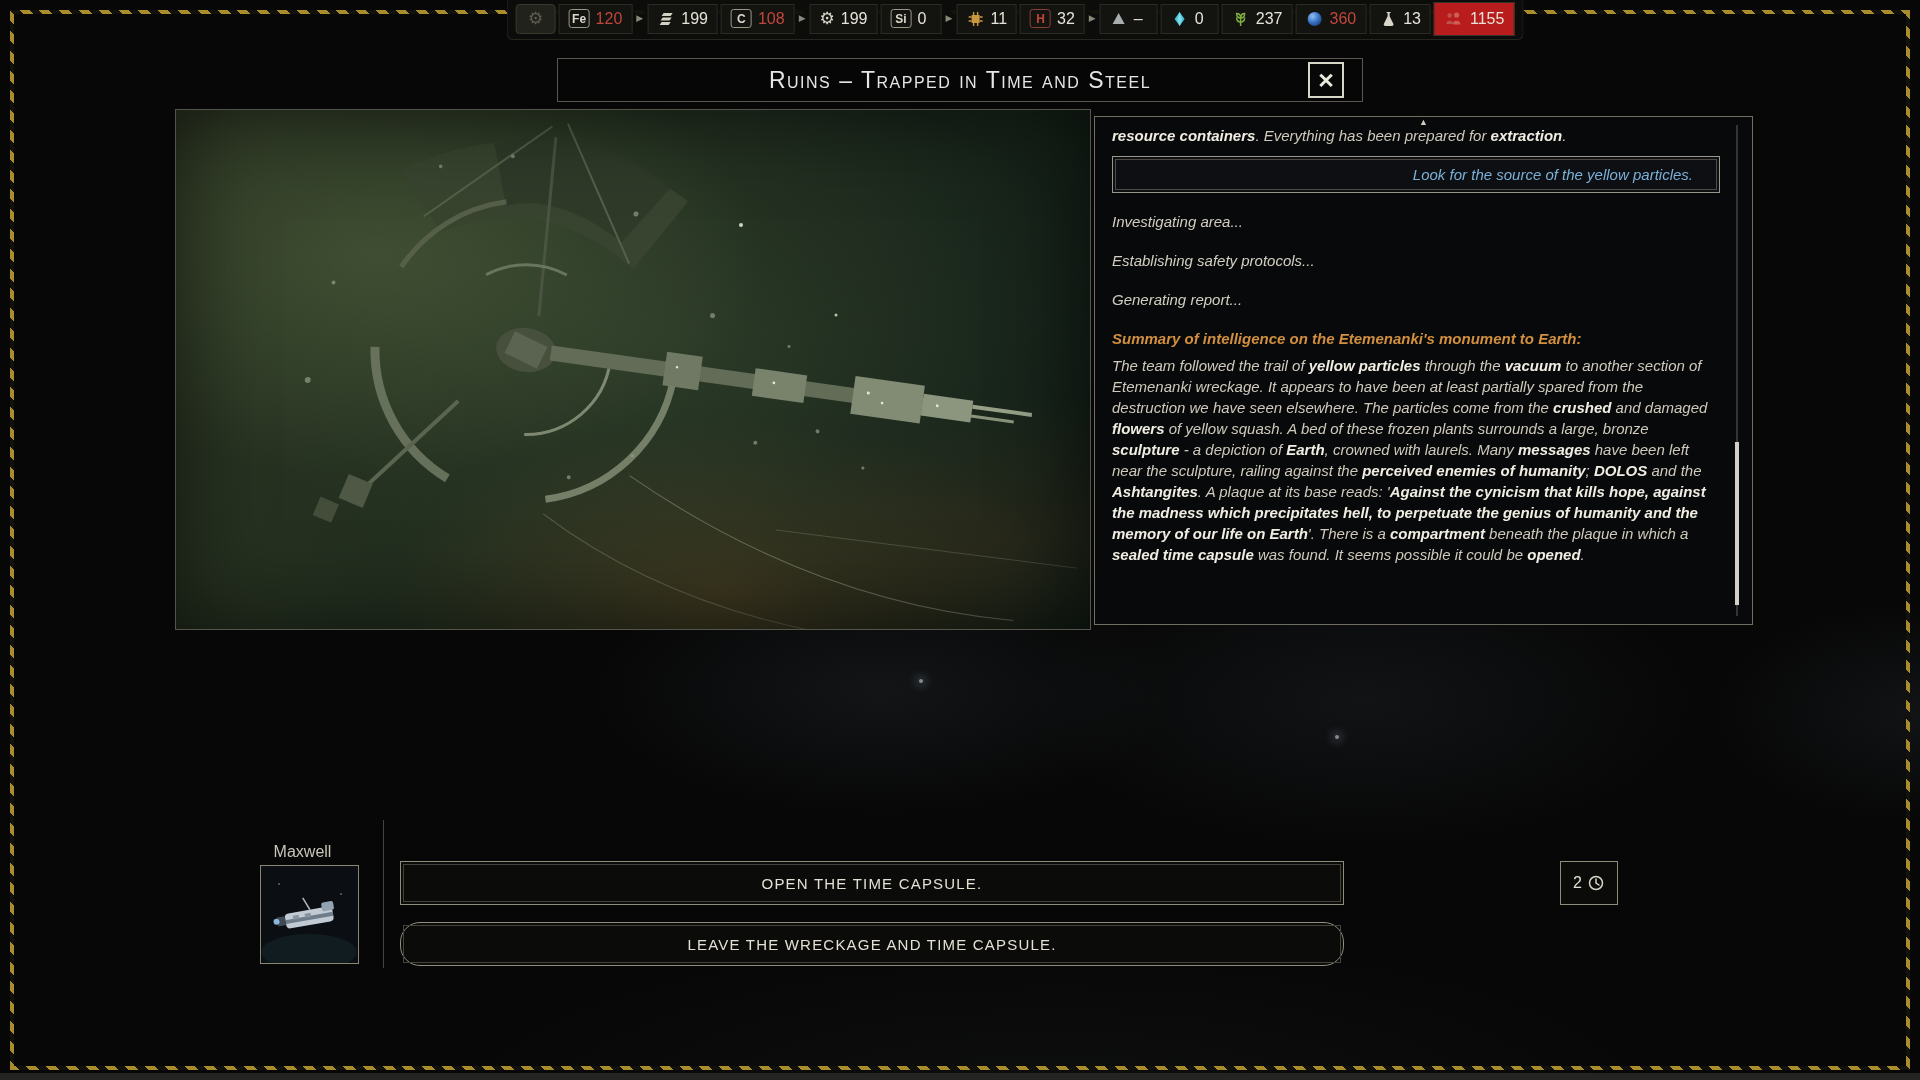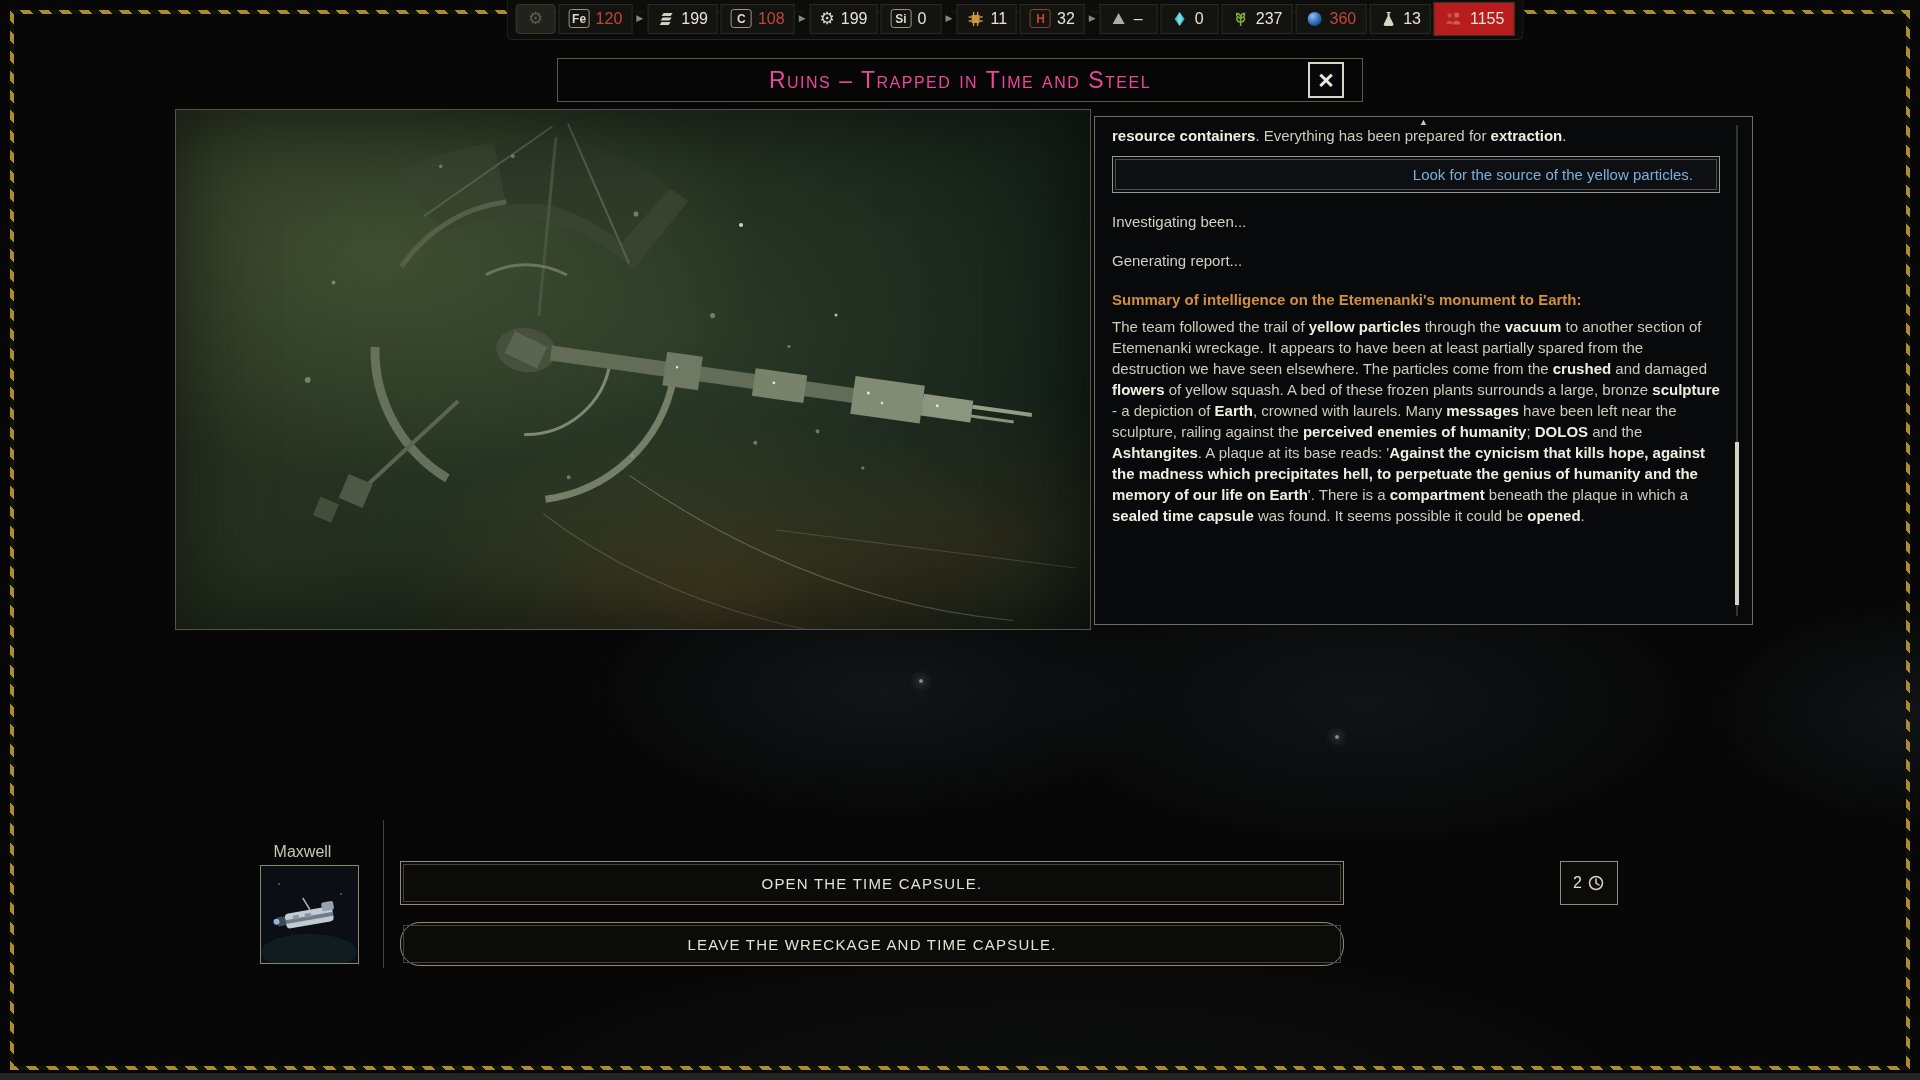--- a/index.html
+++ b/index.html
@@ -43,21 +43,21 @@
   .chev{font-size:9px;color:#8a887a;margin:0 1px;line-height:1;}
   .res.pop{height:34px;background:#b91c1c;border-color:#35342c;}
   .cogchar{font-size:17px;color:#d8d5c9;line-height:1;}
 
   
   .title-bar{
     position:absolute;left:557px;top:58px;width:806px;height:44px;z-index:4;
     background:rgba(6,6,6,.92);border:1px solid #5a584e;
     display:flex;align-items:center;justify-content:center;
   }
-  .title{font-variant:small-caps;letter-spacing:1.5px;font-size:23px;color:#ec4899;}
+  .title{font-variant:small-caps;letter-spacing:1.5px;font-size:23px;color:#e5e5e5;}
   .close-btn{
     position:absolute;right:18px;top:3px;width:36px;height:36px;cursor:pointer;
     border:2px solid #d8d5c9;background:rgba(10,10,10,.6);
     display:flex;align-items:center;justify-content:center;
   }
   .close-btn span{color:#eceadf;font-size:21px;font-weight:bold;line-height:1;}
 
   
   .scene{
     position:absolute;left:175px;top:109px;width:916px;height:521px;z-index:3;
@@ -71,21 +71,21 @@
   }
   .scene::after{content:"";position:absolute;inset:0;box-shadow:inset 0 0 90px rgba(0,0,0,.6);pointer-events:none;}
   .scene svg{position:absolute;inset:0;}
 
   
   .log{
     position:absolute;left:1094px;top:116px;width:659px;height:509px;z-index:3;
     background:rgba(9,10,11,.94);border:1px solid #706e60;
   }
   .log-content{position:absolute;left:17px;right:32px;top:2px;bottom:8px;overflow:hidden;
-    font-size:15px;line-height:21px;color:#cfcabc;}
+    font-size:15px;line-height:21px;color:#cfcabc;font-style:italic;}
   .log-rich{margin:6px 0 6px;}
   .log-rich b{color:#f0ede2;}
   .log-choice{
     margin:10px 0;border:1px solid #98958a;position:relative;padding:7px 26px;
     text-align:right;color:#7ab0d8;background:rgba(18,20,24,.6);cursor:pointer;
   }
   .log-choice::after{content:"";position:absolute;inset:2px;border:1px solid #4d4b43;pointer-events:none;}
   .log-line{margin:18px 0;color:#d2cec1;}
   .log-header{margin:8px 0 0;color:#d28f3f;font-weight:bold;}
   .scroll-up{position:absolute;top:1px;left:50%;transform:translateX(-50%);color:#cfccc0;font-size:9px;line-height:1;}
@@ -318,21 +318,22 @@
       <circle cx="565" cy="115" r="2" fill="#dfe8d0" opacity="0.9"></circle>
       <circle cx="660" cy="205" r="1.5" fill="#dfe8d0" opacity="0.8"></circle>
     </svg>
   </div>
 
   <div class="log">
     <span class="scroll-up">▲</span>
     <div class="log-content">
         <div class="log-rich"><b>resource containers</b><span>. Everything has been prepared for </span><b>extraction</b><span>.</span></div>
         <div class="log-choice">Look for the source of the yellow particles.</div>
-        <div class="log-line">Investigating been...</div>
+        <div class="log-line">Investigating area...</div>
+        <div class="log-line">Establishing safety protocols...</div>
         <div class="log-line">Generating report...</div>
         <div class="log-header">Summary of intelligence on the Etemenanki's monument to Earth:</div>
         <div class="log-rich"><span>The team followed the trail of </span><b>yellow particles</b><span> through the </span><b>vacuum</b><span> to another section of Etemenanki wreckage. It appears to have been at least partially spared from the destruction we have seen elsewhere. The particles come from the </span><b>crushed</b><span> and damaged </span><b>flowers</b><span> of yellow squash. A bed of these frozen plants surrounds a large, bronze </span><b>sculpture</b><span> - a depiction of </span><b>Earth</b><span>, crowned with laurels. Many </span><b>messages</b><span> have been left near the sculpture, railing against the </span><b>perceived enemies of humanity</b><span>; </span><b>DOLOS</b><span> and the </span><b>Ashtangites</b><span>. A plaque at its base reads: '</span><b>Against the cynicism that kills hope, against the madness which precipitates hell, to perpetuate the genius of humanity and the memory of our life on Earth</b><span>'. There is a </span><b>compartment</b><span> beneath the plaque in which a </span><b>sealed time capsule</b><span> was found. It seems possible it could be </span><b>opened</b><span>.</span></div>
       </div>
     <div class="scroll-track"></div>
     <div class="scroll-thumb"></div>
   </div>
 
   <div class="char-name">Maxwell</div>
   <div class="char-thumb">

